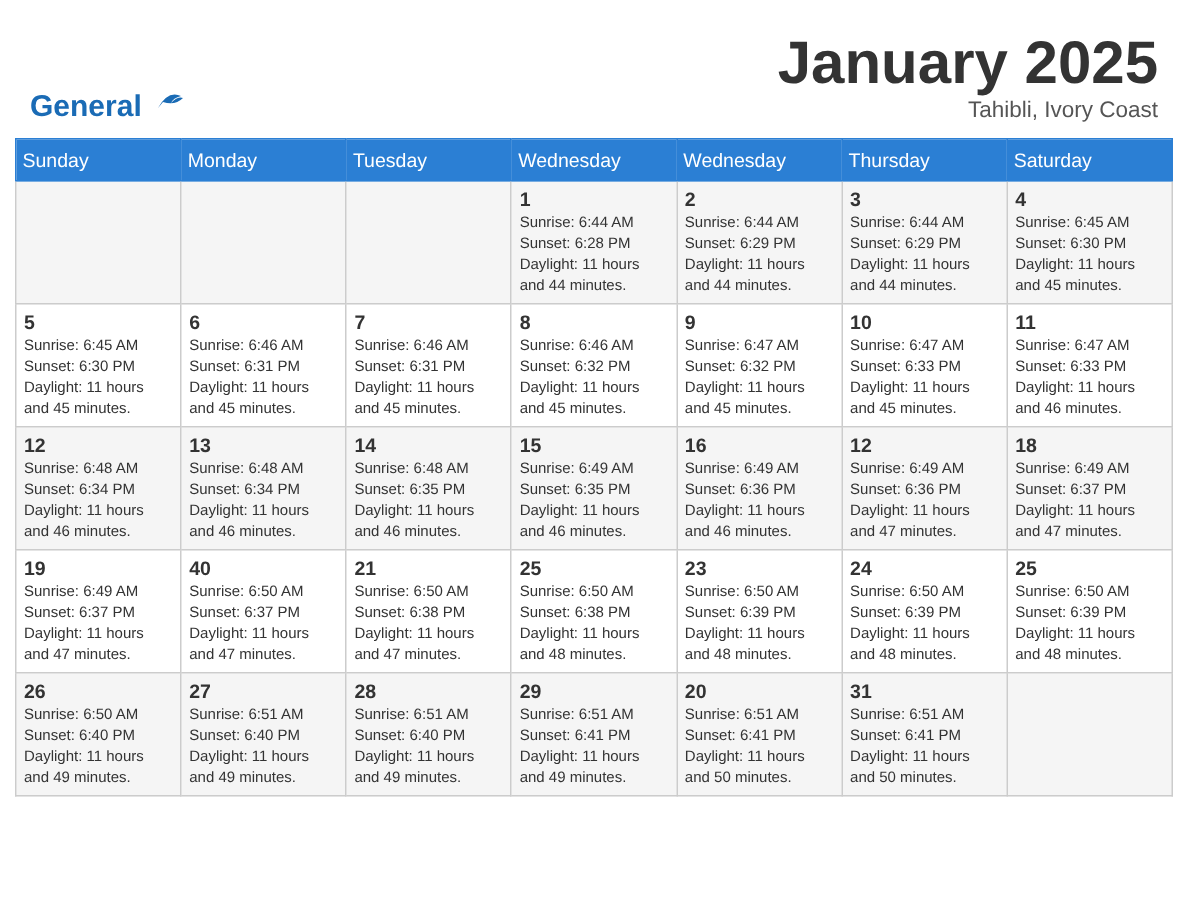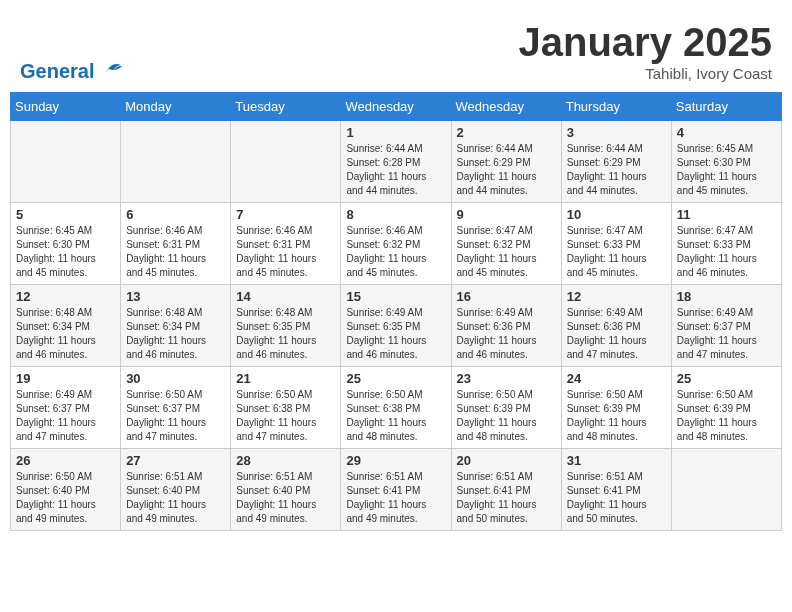--- a/index.html
+++ b/index.html
@@ -203,21 +203,21 @@
           <span class="day-num">18</span>
           <div class="day-info">Sunrise: 6:49 AM<br>Sunset: 6:37 PM<br>Daylight: 11 hours and 47 minutes.</div>
         </td>
       </tr>
       <tr>
         <td>
           <span class="day-num">19</span>
           <div class="day-info">Sunrise: 6:49 AM<br>Sunset: 6:37 PM<br>Daylight: 11 hours and 47 minutes.</div>
         </td>
         <td>
-          <span class="day-num">30</span>
+          <span class="day-num">40</span>
           <div class="day-info">Sunrise: 6:50 AM<br>Sunset: 6:37 PM<br>Daylight: 11 hours and 47 minutes.</div>
         </td>
         <td>
           <span class="day-num">21</span>
           <div class="day-info">Sunrise: 6:50 AM<br>Sunset: 6:38 PM<br>Daylight: 11 hours and 47 minutes.</div>
         </td>
         <td>
           <span class="day-num">25</span>
           <div class="day-info">Sunrise: 6:50 AM<br>Sunset: 6:38 PM<br>Daylight: 11 hours and 48 minutes.</div>
         </td>

